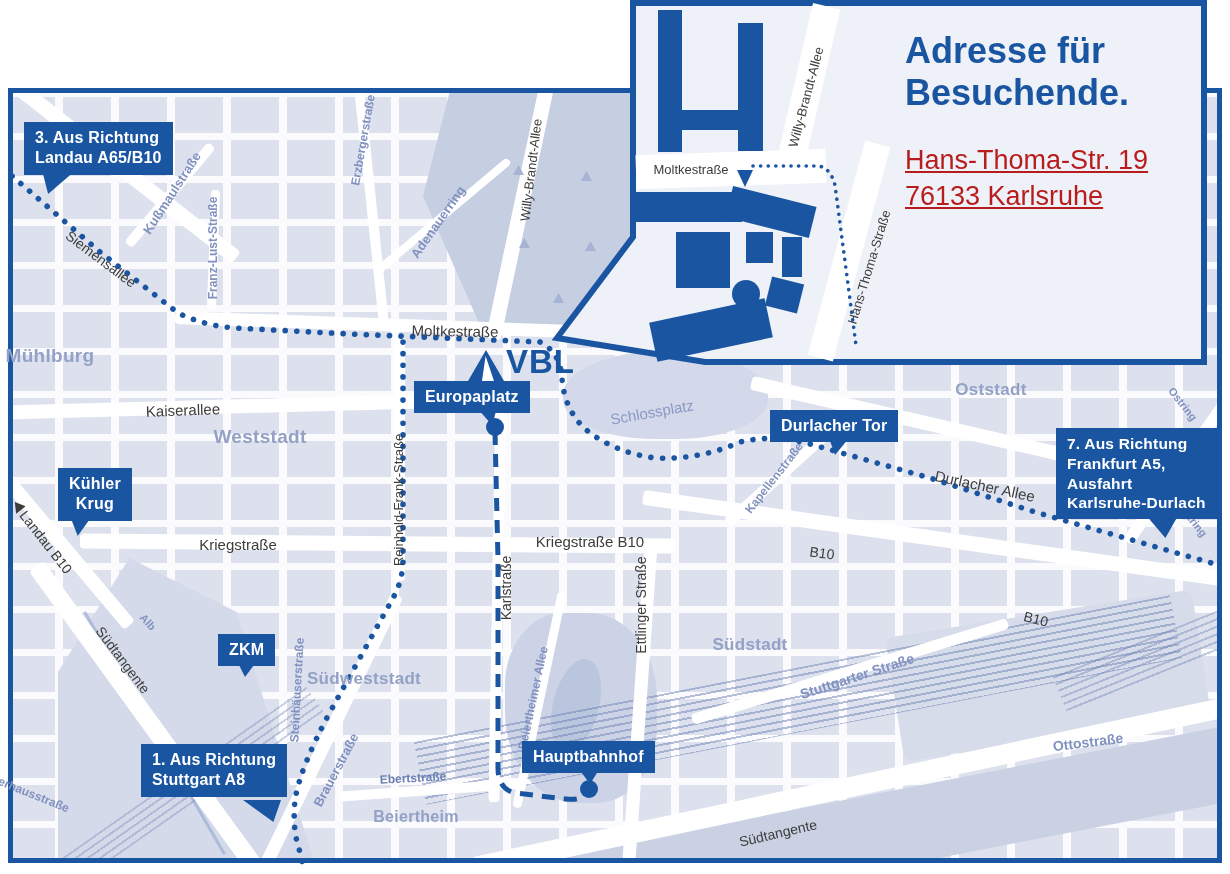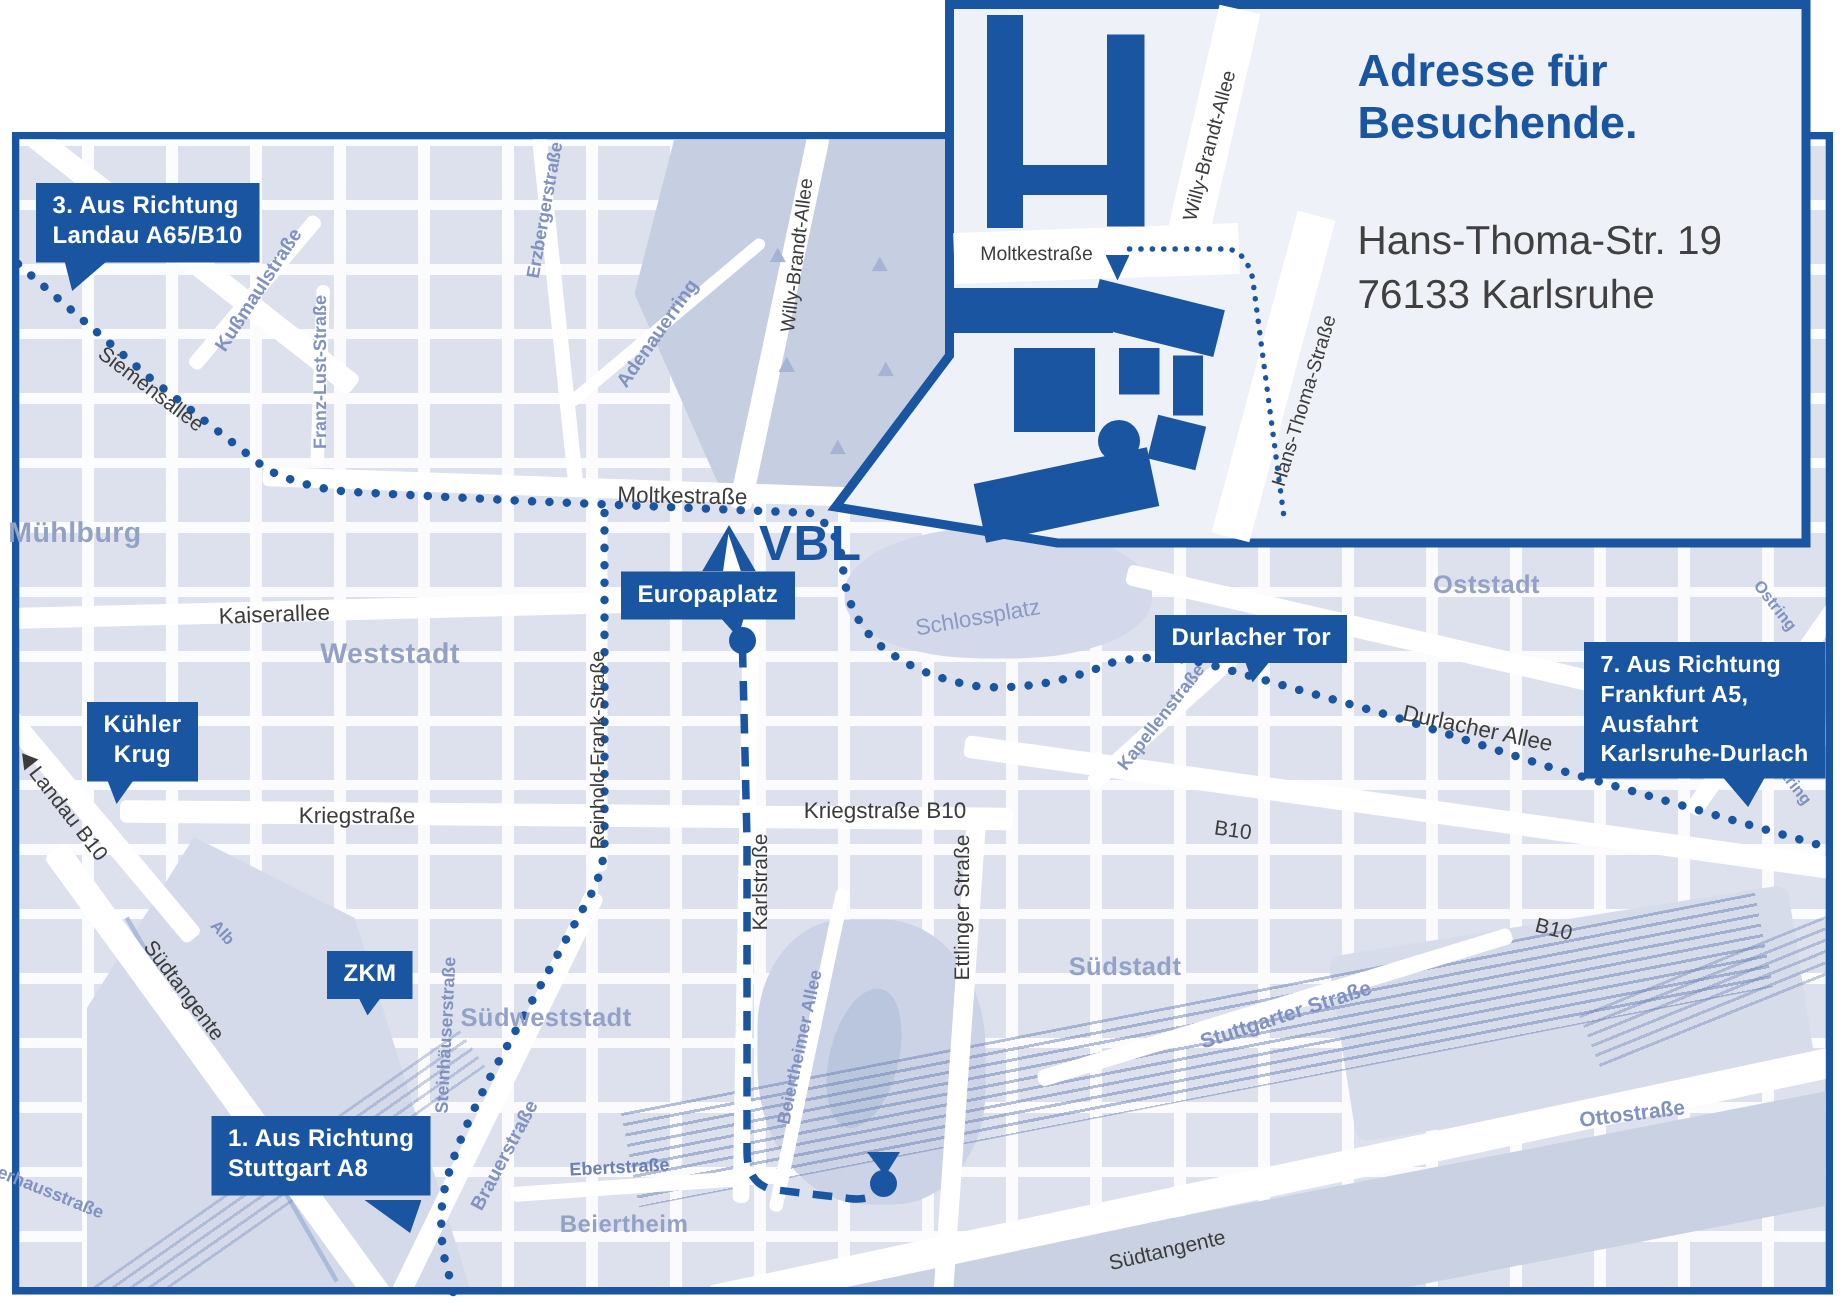--- a/index.html
+++ b/index.html
@@ -37,22 +37,22 @@
   .vbl-tri{position:relative;width:36px;height:31px;background:#1a55a2;
            clip-path:polygon(50% 0,100% 100%,0 100%);}
   .vbl-tri::after{content:"";position:absolute;left:14px;top:6px;width:12px;height:25px;
            background:#ffffff;clip-path:polygon(30% 0,100% 100%,0 100%);}
   .vbl-txt{color:#1a55a2;font-size:33px;font-weight:bold;letter-spacing:1px;margin-left:2px;}
   
   svg.inset-shape{position:absolute;left:0;top:0;z-index:45;pointer-events:none;}
   .inset-item{position:absolute;z-index:50;}
   .bld{position:absolute;background:#1a55a2;z-index:50;}
   .inset-road{position:absolute;background:#ffffff;z-index:49;}
-  .inset-title{color:#1a55a2;font-size:30px;font-weight:bold;line-height:1.18;width:260px;}
-  .inset-addr{color:#404040;font-size:27px;line-height:1.32;}
+  .inset-title{color:#1a55a2;font-size:36px;font-weight:bold;line-height:1.18;width:260px;}
+  .inset-addr{color:#b91c1c;font-size:27px;line-height:1.32;text-decoration:underline;}
   .arrow-down{position:absolute;width:16px;height:17px;background:#1a55a2;z-index:52;
               clip-path:polygon(0 0,100% 0,50% 100%);}
   .tri-left{width:0;height:0;border-top:6px solid transparent;border-bottom:6px solid transparent;
             border-right:10px solid #3c3c3b;display:inline-block;margin-right:3px;}
 </style>
 </head>
 <body>
 
 <div class="stage">
 
@@ -196,20 +196,23 @@
   <div class="tail" style="left:829px;top:438px;width:20px;height:17px;clip-path:polygon(0 0,100% 0,30% 100%);"></div>
 
   <div class="callout" style="left:1056px;top:428px;font-size:15.5px;">
     <div>7. Aus Richtung</div>
     <div>Frankfurt A5,</div>
     <div>Ausfahrt</div>
     <div>Karlsruhe-Durlach</div>
   </div>
   <div class="tail" style="left:1145px;top:514px;width:34px;height:24px;clip-path:polygon(0 0,100% 0,60% 100%);"></div>
 
+  <div class="callout" style="left:522px;top:741px;">
+    <div>Hauptbahnhof</div>
+  </div>
   <div class="tail" style="left:578px;top:768px;width:22px;height:16px;clip-path:polygon(0 0,100% 0,55% 100%);"></div>
 
   <svg class="inset-shape" width="1230" height="874">
     <polygon points="633,3 1204,3 1204,362 705,362 557,338 633,237" fill="#eef1f7" stroke="#1a55a2" stroke-width="6" stroke-linejoin="miter"></polygon>
   </svg>
 
   <div class="inset-road" style="left:636px;top:152px;width:190px;height:34px;transform:rotate(-2deg);"></div>
   <div class="inset-road" style="left:793px;top:4px;width:28px;height:175px;transform:rotate(13deg);z-index:49;"></div>
   <div class="inset-road" style="left:836px;top:140px;width:26px;height:222px;transform:rotate(15deg);z-index:49;"></div>
 

